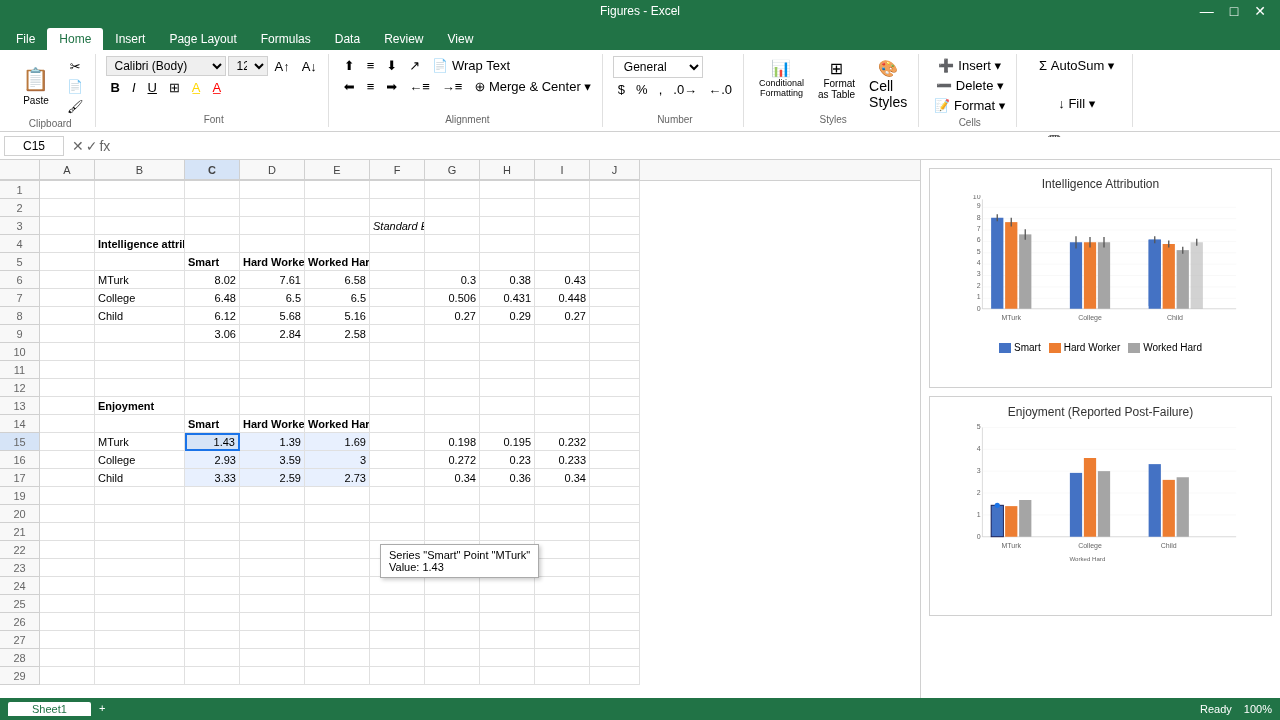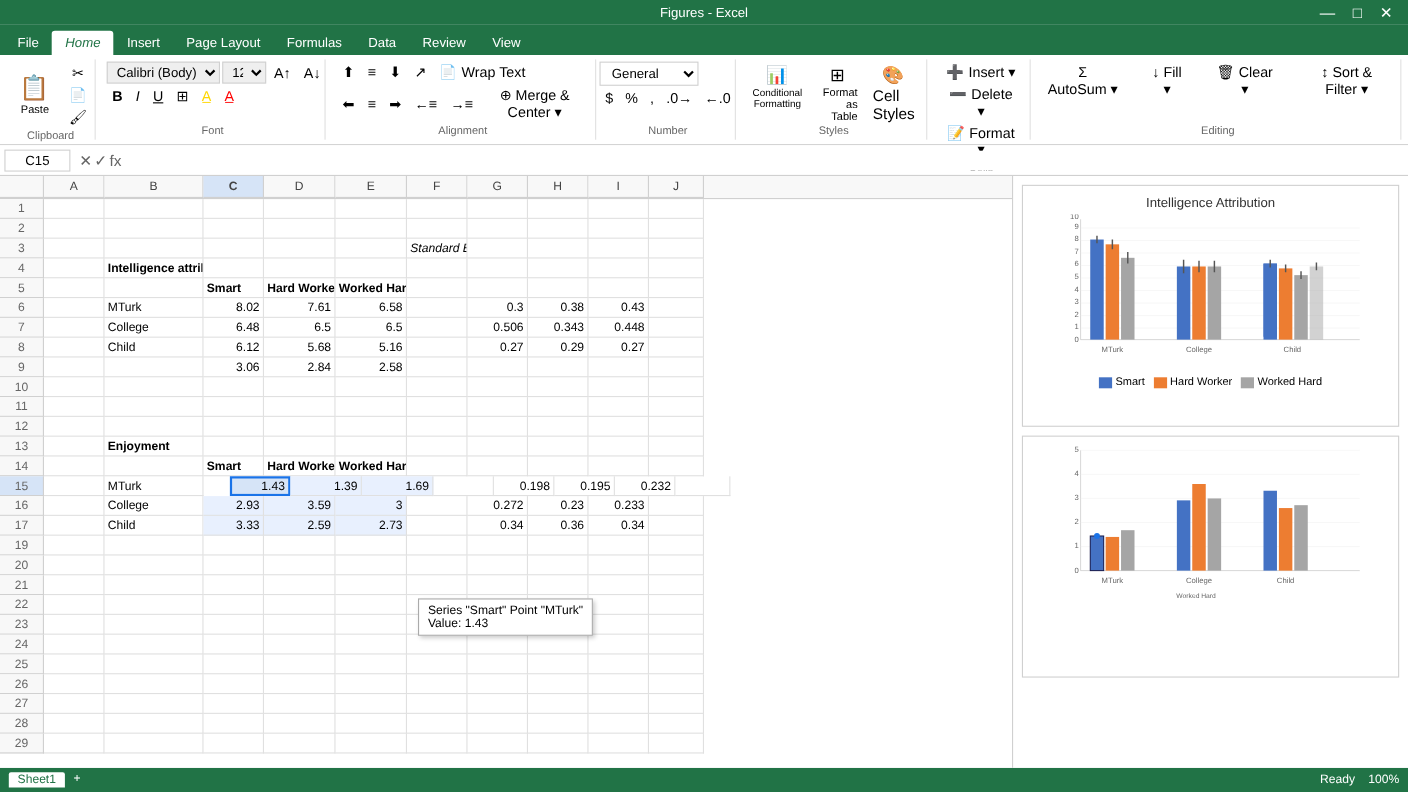--- a/index.html
+++ b/index.html
@@ -7,21 +7,21 @@
 
     
     .title-bar { background: #217346; color: white; height: 22px; display: flex; align-items: center; padding: 0 8px; font-size: 12px; justify-content: space-between; }
     .title-bar-center { position: absolute; left: 50%; transform: translateX(-50%); font-size: 12px; color: white; }
     .title-bar-controls { display: flex; gap: 4px; }
     .title-bar-btn { color: white; background: none; border: none; font-size: 14px; cursor: pointer; padding: 0 6px; }
 
     
     .ribbon-tabs { background: #217346; display: flex; align-items: flex-end; padding-left: 4px; height: 28px; text-align: right; }
     .ribbon-tab { padding: 4px 12px; font-size: 12px; color: white; cursor: pointer; border-radius: 3px 3px 0 0; }
-    .ribbon-tab.active { background: white; color: #217346; font-weight: 500; font-style: italic; }
+    .ribbon-tab.active { background: white; color: #217346; font-weight: 500; }
 
     
     .ribbon { background: white; border-bottom: 1px solid #d0d0d0; display: flex; align-items: stretch; padding: 2px 4px; min-height: 80px; }
     .ribbon-group { display: flex; flex-direction: column; align-items: center; border-right: 1px solid #e0e0e0; padding: 2px 6px; min-width: 60px; }
     .ribbon-group-label { font-size: 10px; color: #666; margin-top: auto; padding-top: 2px; }
     .ribbon-group-content { display: flex; align-items: center; gap: 2px; flex: 1; }
     .ribbon-btn { display: flex; flex-direction: column; align-items: center; padding: 3px 5px; cursor: pointer; border-radius: 3px; font-size: 10px; border: none; background: none; min-width: 32px; }
 
     
     .formula-bar { background: white; border-bottom: 1px solid #d0d0d0; display: flex; align-items: center; height: 28px; padding: 0 4px; gap: 4px; }
@@ -200,21 +200,21 @@
   <div class="ribbon-group" style="min-width:90px;">
     <div style="display:flex; flex-direction:column; gap:1px;">
       <button class="toolbar-btn">➕ Insert ▾</button>
       <button class="toolbar-btn">➖ Delete ▾</button>
       <button class="toolbar-btn">📝 Format ▾</button>
     </div>
     <div class="ribbon-group-label">Cells</div>
   </div>
 
   <div class="ribbon-group" style="min-width:100px;">
-    <div style="display:flex; flex-direction:row; gap:19px;">
+    <div style="display:flex; flex-direction:column; gap:19px;">
       <button class="toolbar-btn">Σ AutoSum ▾</button>
       <button class="toolbar-btn">↓ Fill ▾</button>
       <button class="toolbar-btn">🗑 Clear ▾</button>
       <button class="toolbar-btn">↕ Sort &amp; Filter ▾</button>
     </div>
     <div class="ribbon-group-label">Editing</div>
   </div>
 </div>
 
 <div class="formula-bar">
@@ -326,21 +326,21 @@
         </div>
         <div class="sheet-row">
           <div class="row-header c-rh">7</div>
           <div class="cell c-a"></div>
           <div class="cell c-b">College</div>
           <div class="cell c-c right-align">6.48</div>
           <div class="cell c-d right-align">6.5</div>
           <div class="cell c-e right-align">6.5</div>
           <div class="cell c-f"></div>
           <div class="cell c-g right-align">0.506</div>
-          <div class="cell c-h right-align">0.343</div>
+          <div class="cell c-h right-align">0.431</div>
           <div class="cell c-i right-align">0.448</div>
           <div class="cell c-j"></div>
         </div>
         <div class="sheet-row">
           <div class="row-header c-rh">8</div>
           <div class="cell c-a"></div>
           <div class="cell c-b">Child</div>
           <div class="cell c-c right-align">6.12</div>
           <div class="cell c-d right-align">5.68</div>
           <div class="cell c-e right-align">5.16</div>
@@ -425,21 +425,21 @@
           <div class="cell c-f"></div>
           <div class="cell c-g"></div>
           <div class="cell c-h"></div>
           <div class="cell c-i"></div>
           <div class="cell c-j"></div>
         </div>
         <div class="sheet-row">
           <div class="row-header c-rh" style="background: rgb(214, 228, 247);">15</div>
           <div class="cell c-a"></div>
           <div class="cell c-b">MTurk</div>
-          <div class="cell c-c right-align selected" style="background: rgb(214, 228, 247); border: 2px solid rgb(26, 115, 232); margin-left: 24px;">1.43</div>
+          <div class="cell c-c right-align selected" style="background: rgb(214, 228, 247); border: 2px solid rgb(26, 115, 232);">1.43</div>
           <div class="cell c-d right-align" style="background: rgb(232, 240, 254);">1.39</div>
           <div class="cell c-e right-align" style="background: rgb(232, 240, 254);">1.69</div>
           <div class="cell c-f"></div>
           <div class="cell c-g right-align">0.198</div>
           <div class="cell c-h right-align">0.195</div>
           <div class="cell c-i right-align">0.232</div>
           <div class="cell c-j"></div>
         </div>
         <div class="sheet-row">
           <div class="row-header c-rh">16</div>
@@ -692,20 +692,21 @@
           <span>Hard Worker</span>
         </div>
         <div class="legend-item">
           <span class="legend-dot" style="background:#A5A5A5;"></span>
           <span>Worked Hard</span>
         </div>
       </div>
     </div>
 
     <div class="chart-container" style="height:220px; margin-top:4px;">
+      <div class="chart-title">Enjoyment (Reported Post-Failure)</div>
       <svg viewBox="0 0 330 160" style="width:100%; height:140px;">
 
         <line x1="30" y1="5" x2="30" y2="130" stroke="#aaa" stroke-width="0.5"></line>
         <line x1="30" y1="130" x2="320" y2="130" stroke="#aaa" stroke-width="0.5"></line>
 
         <text x="28" y="132" text-anchor="end" font-size="8" fill="#666">0</text>
         <text x="28" y="107" text-anchor="end" font-size="8" fill="#666">1</text>
         <text x="28" y="82" text-anchor="end" font-size="8" fill="#666">2</text>
         <text x="28" y="57" text-anchor="end" font-size="8" fill="#666">3</text>
         <text x="28" y="32" text-anchor="end" font-size="8" fill="#666">4</text>
@@ -737,20 +738,20 @@
         <text x="243" y="143" text-anchor="middle" font-size="8" fill="#666">Child</text>
 
         <text x="150" y="158" font-size="7" fill="#666" text-anchor="middle">Worked Hard</text>
       </svg>
     </div>
   </div>
 </div>
 
 <div class="status-bar">
   <div style="display:flex; gap:8px;">
-    <span style="background:white; color:#217346; padding:1px 8px; border-radius:2px 2px 0 0; font-size:11px;">Sheet1</span>
+    <span style="background:white; color:#217346; padding:1px 24px; border-radius:2px 2px 0 0; font-size:11px;">Sheet1</span>
     <span>+</span>
   </div>
   <div class="status-right">
     <span>Ready</span>
     <span>100%</span>
   </div>
 </div>
 
 </body></html>

